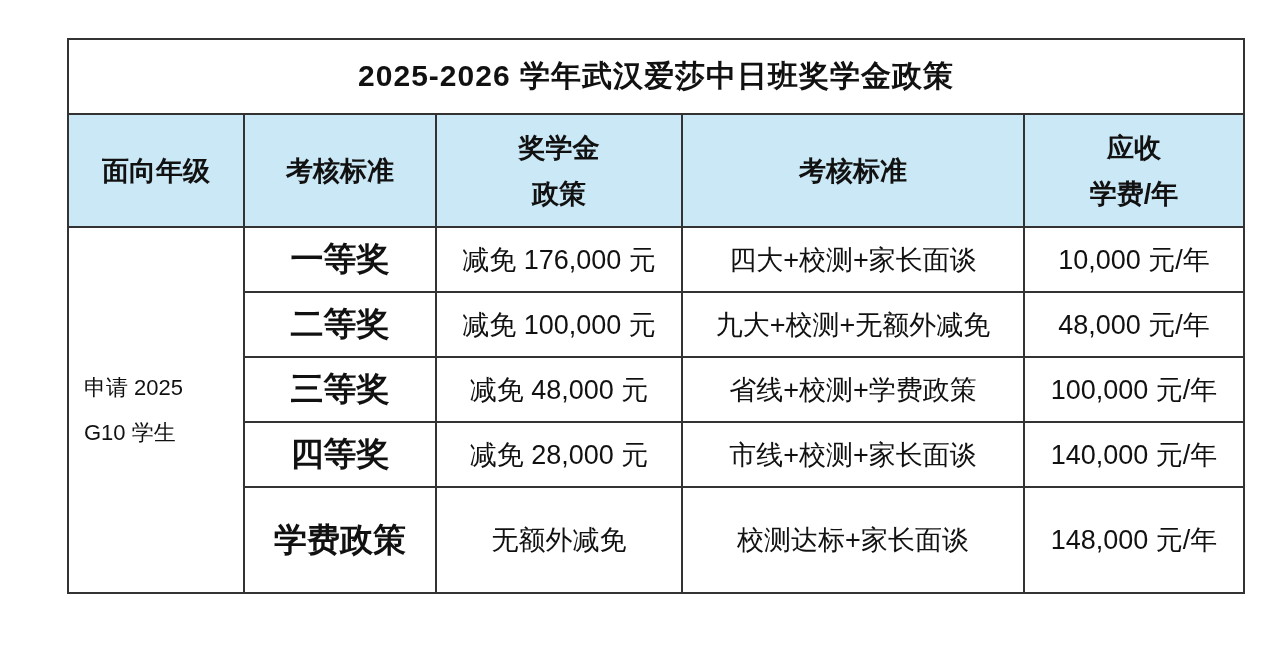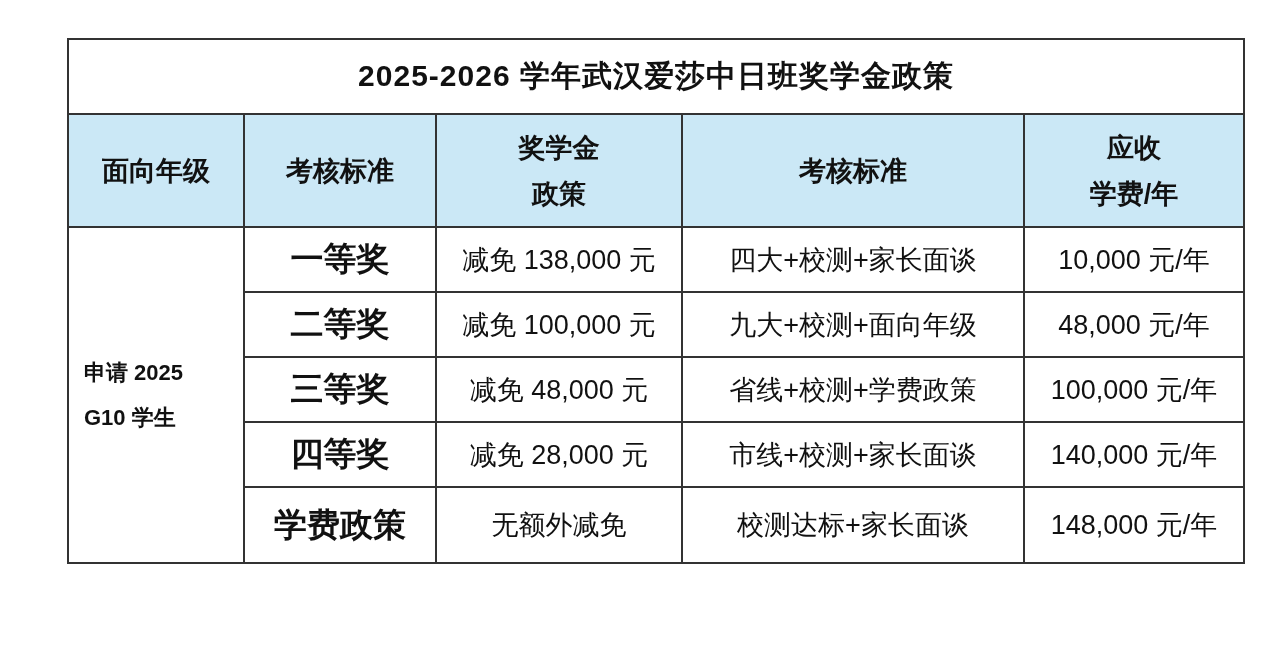--- a/index.html
+++ b/index.html
@@ -35,27 +35,27 @@
     background: #ffffff;
   }
   .header-cell {
     height: 113px;
     background: #cbe8f6;
     font-weight: bold;
     font-size: 27px;
   }
   .header-cell .hline { line-height: 46px; }
   .data-row { height: 65px; }
-  .last-row { height: 76px; }
+  .last-row { height: 106px; }
   .grade-cell { font-weight: bold; font-size: 33px; }
   .value-cell { font-weight: normal; font-size: 27px; }
   .group-cell {
     text-align: left !important;
     padding-left: 15px;
-    font-weight: bold;
+    font-weight: normal;
     font-size: 22px;
     background: #ffffff;
   }
   .group-cell .gline { line-height: 45px; }
 </style>
 </head>
 <body>
 
 <div class="canvas">
   <table class="policy">
@@ -91,29 +91,29 @@
         <div class="hline">学费/年</div>
       </td>
     </tr>
 
     <tr class="data-row">
       <td class="group-cell" rowspan="5">
         <div class="gline">申请 2025</div>
         <div class="gline">G10 学生</div>
       </td>
       <td class="grade-cell">一等奖</td>
-      <td class="value-cell">减免 138,000 元</td>
+      <td class="value-cell">减免 176,000 元</td>
       <td class="value-cell">四大+校测+家长面谈</td>
       <td class="value-cell">10,000 元/年</td>
     </tr>
 
     <tr class="data-row">
       <td class="grade-cell">二等奖</td>
       <td class="value-cell">减免 100,000 元</td>
-      <td class="value-cell">九大+校测+面向年级</td>
+      <td class="value-cell">九大+校测+无额外减免</td>
       <td class="value-cell">48,000 元/年</td>
     </tr>
 
     <tr class="data-row">
       <td class="grade-cell">三等奖</td>
       <td class="value-cell">减免 48,000 元</td>
       <td class="value-cell">省线+校测+学费政策</td>
       <td class="value-cell">100,000 元/年</td>
     </tr>
 

